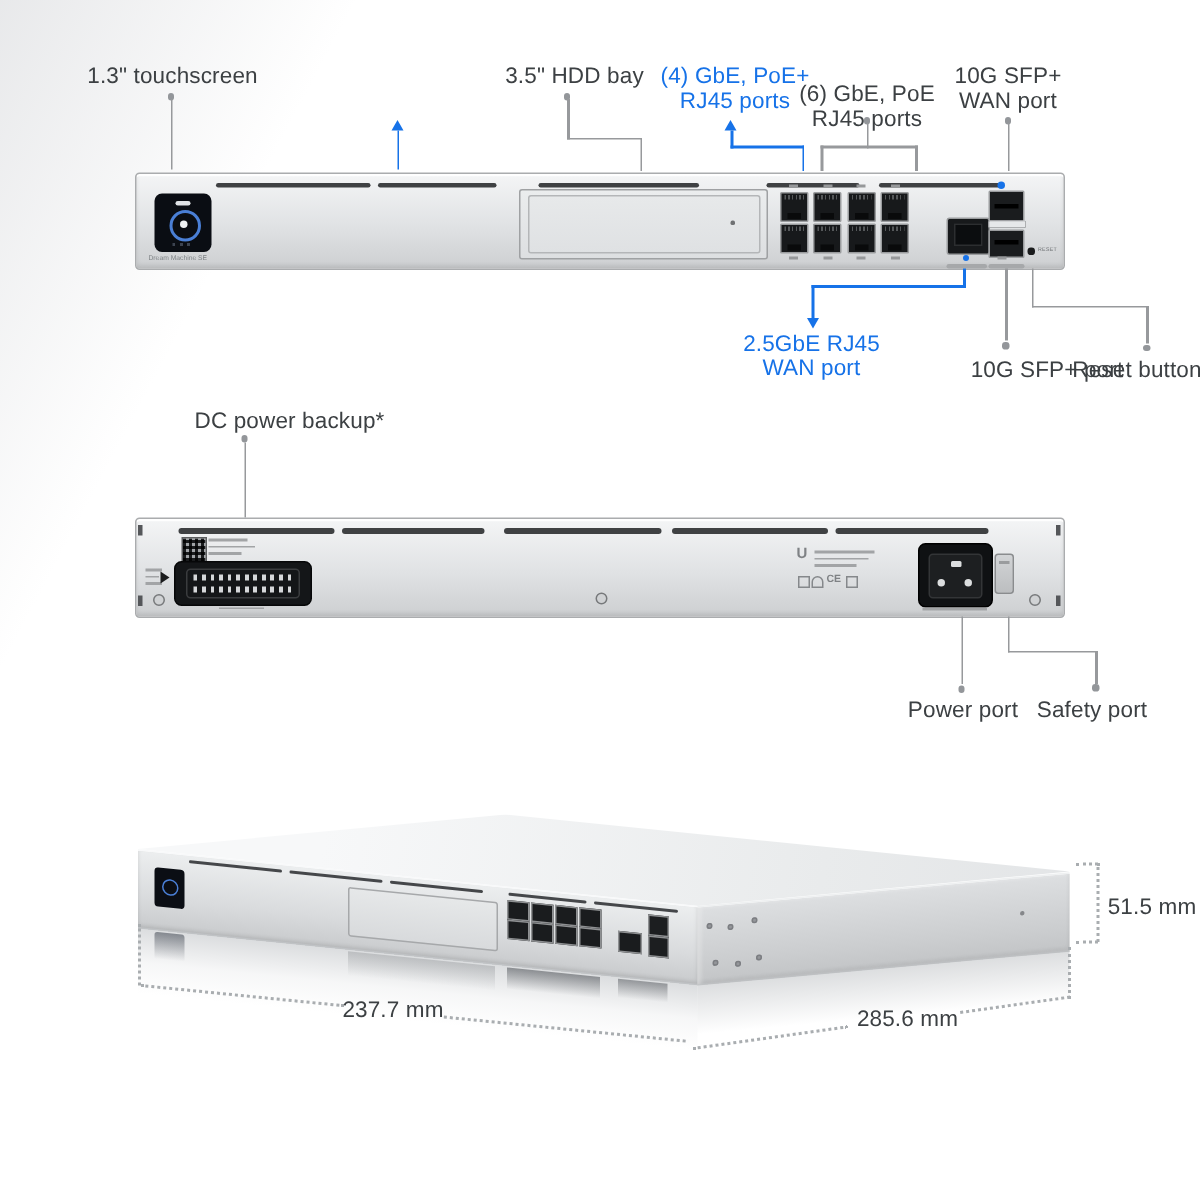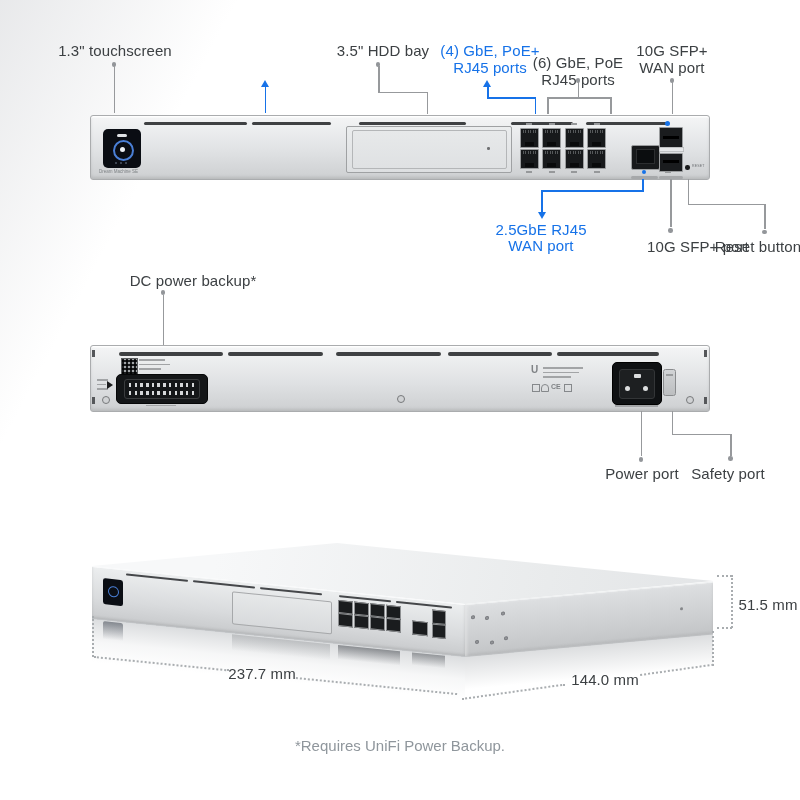--- a/index.html
+++ b/index.html
@@ -338,27 +338,26 @@
 
   <div class="ddot-v" style="left:92px;top:616px;height:41px;"></div>
   <div class="ddot-h" style="left:94px;top:656px;width:136px;transform:rotate(5.7deg);"></div>
   <div class="lbl" style="left:222px;top:666px;width:80px;">
       <span>237.7 mm</span>
     </div>
   <div class="ddot-h" style="left:296px;top:676.5px;width:162px;transform:rotate(5.7deg);"></div>
 
   <div class="ddot-h" style="left:462px;top:698px;width:104px;transform:rotate(-8deg);"></div>
   <div class="lbl" style="left:565px;top:672px;width:80px;">
-      <span>144.0 mm</span>
+      <span>285.6 mm</span>
     </div>
   <div class="ddot-h" style="left:640px;top:673.5px;width:74px;transform:rotate(-8deg);"></div>
   <div class="ddot-v" style="left:712px;top:631px;height:35px;"></div>
 
   <div class="ddot-h" style="left:717px;top:575px;width:15px;"></div>
   <div class="ddot-v" style="left:731px;top:575px;height:53px;"></div>
   <div class="ddot-h" style="left:717px;top:627px;width:15px;"></div>
   <div class="lbl" style="left:735px;top:597px;width:66px;">
       <span>51.5 mm</span>
     </div>
 
-  <div class="footnote">*Requires UniFi Power Backup.</div>
 
 </div>
 
 </body></html>

